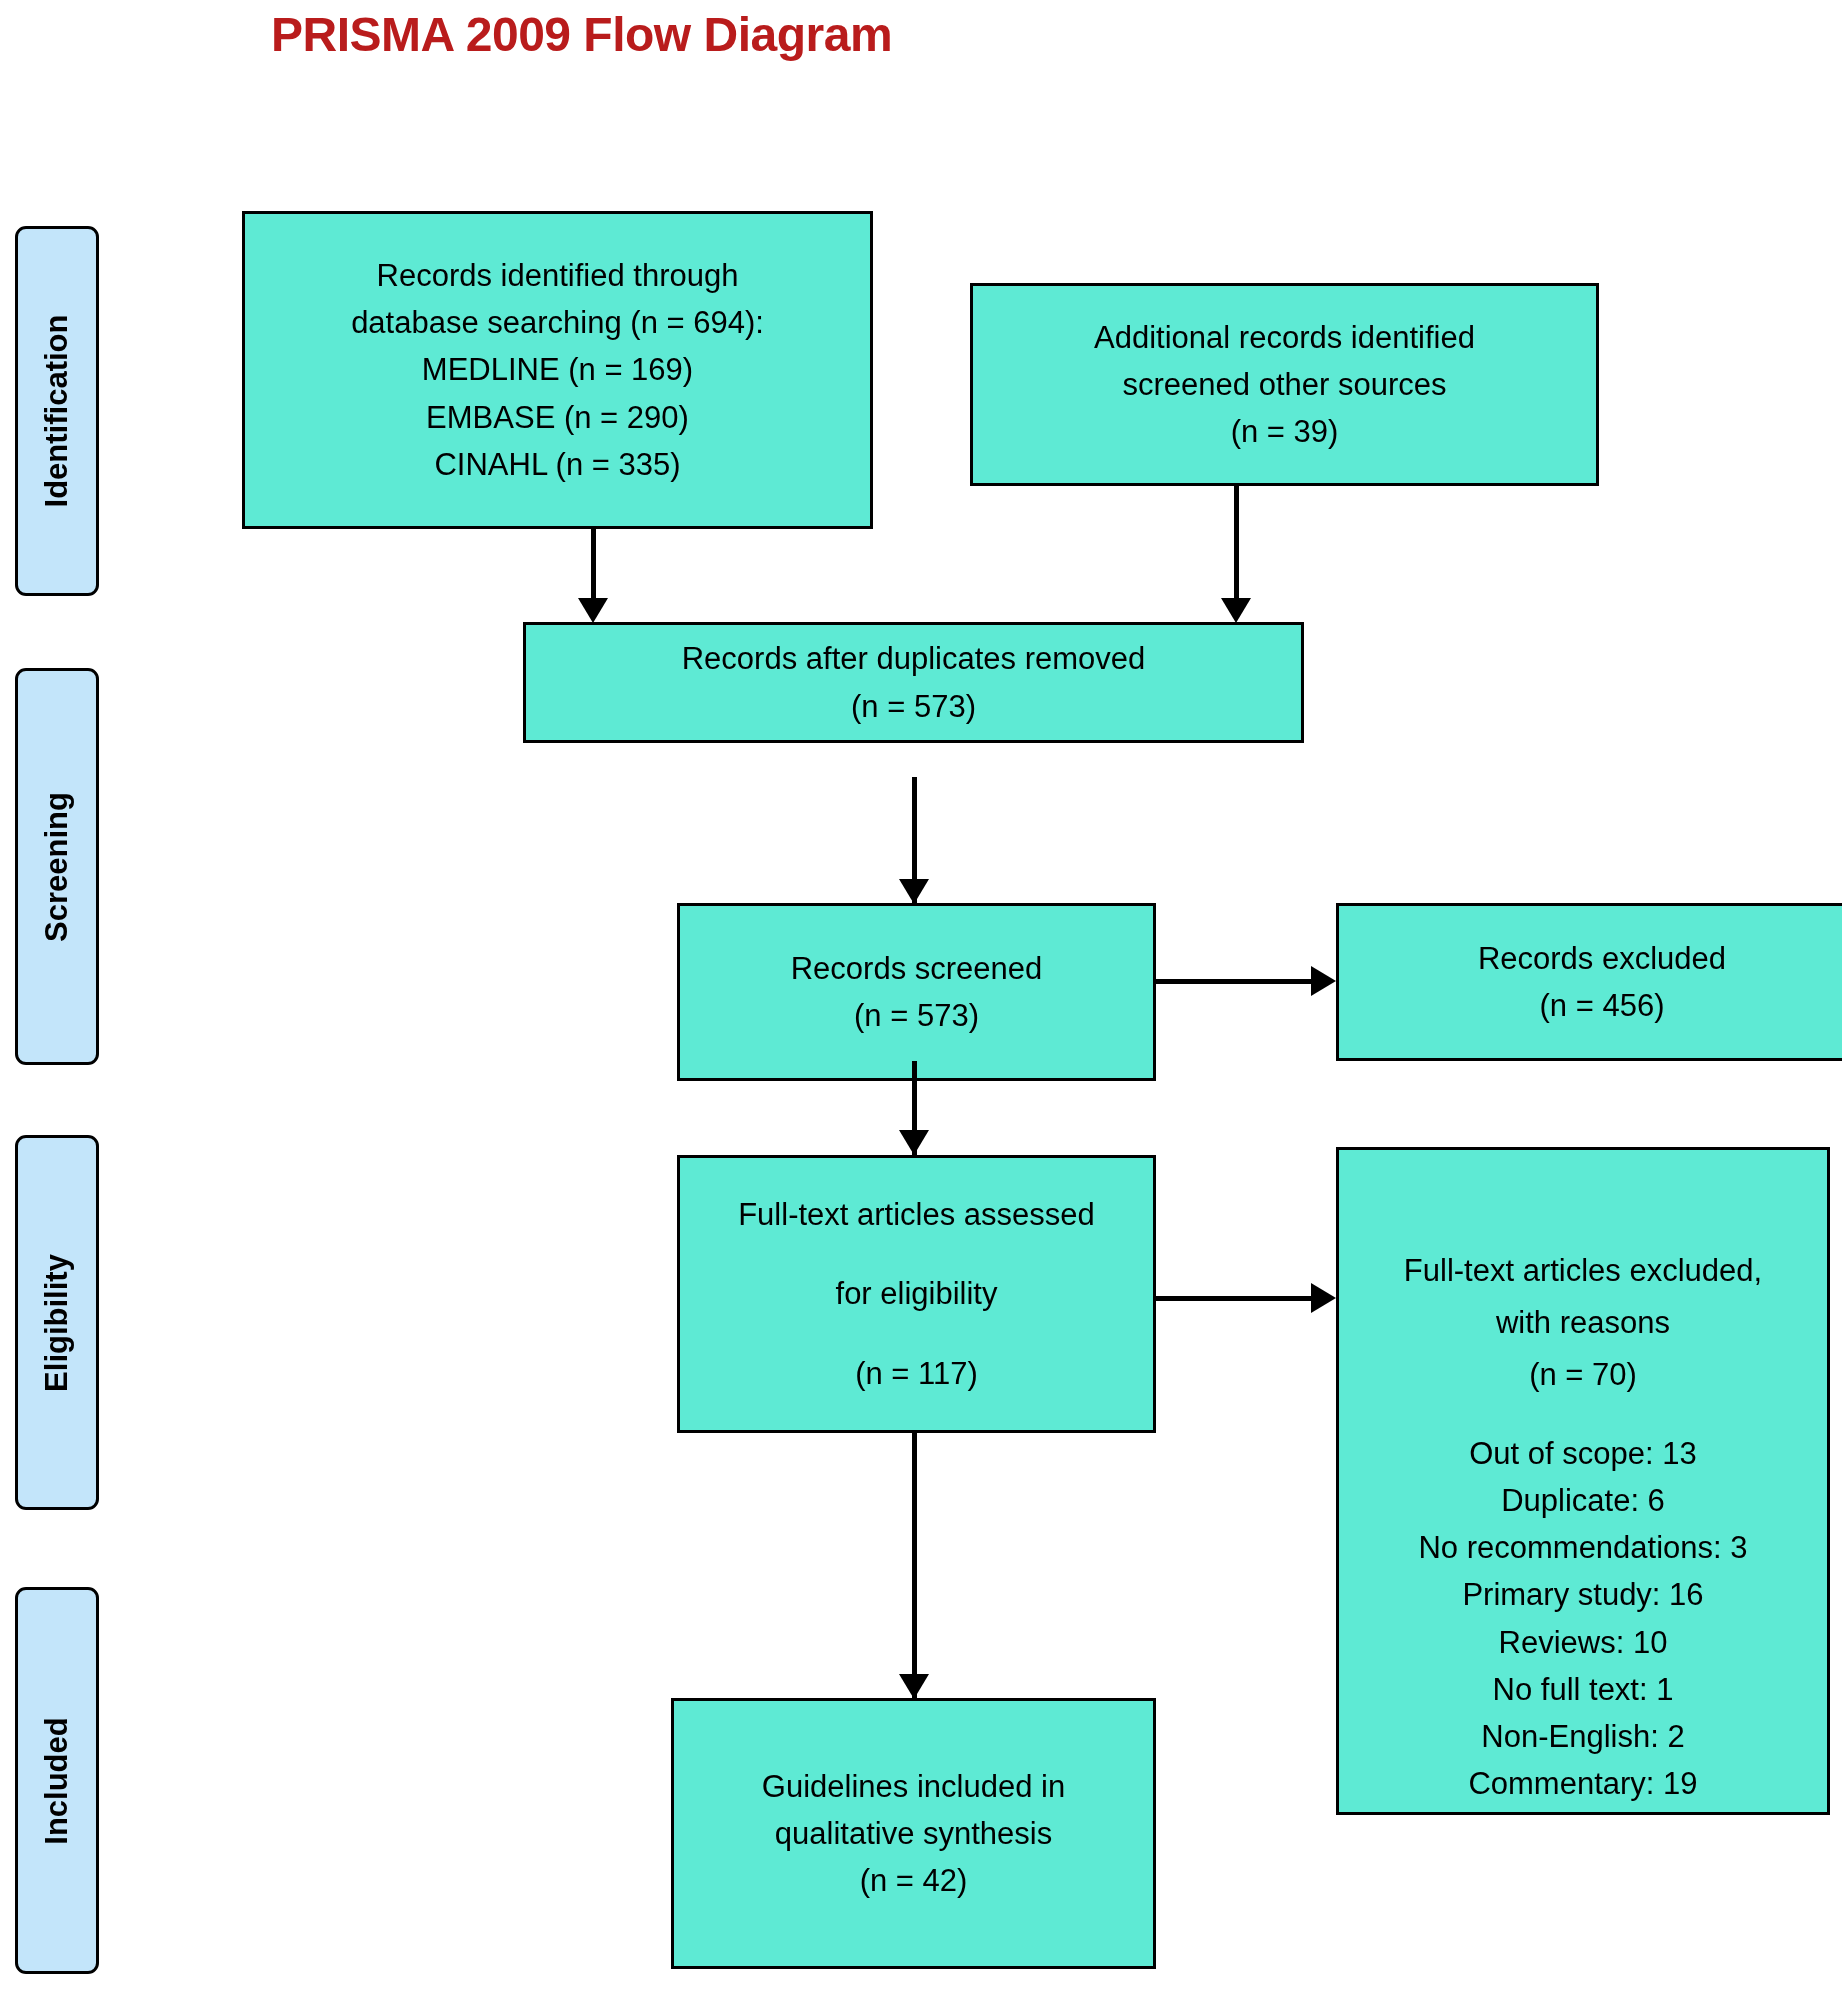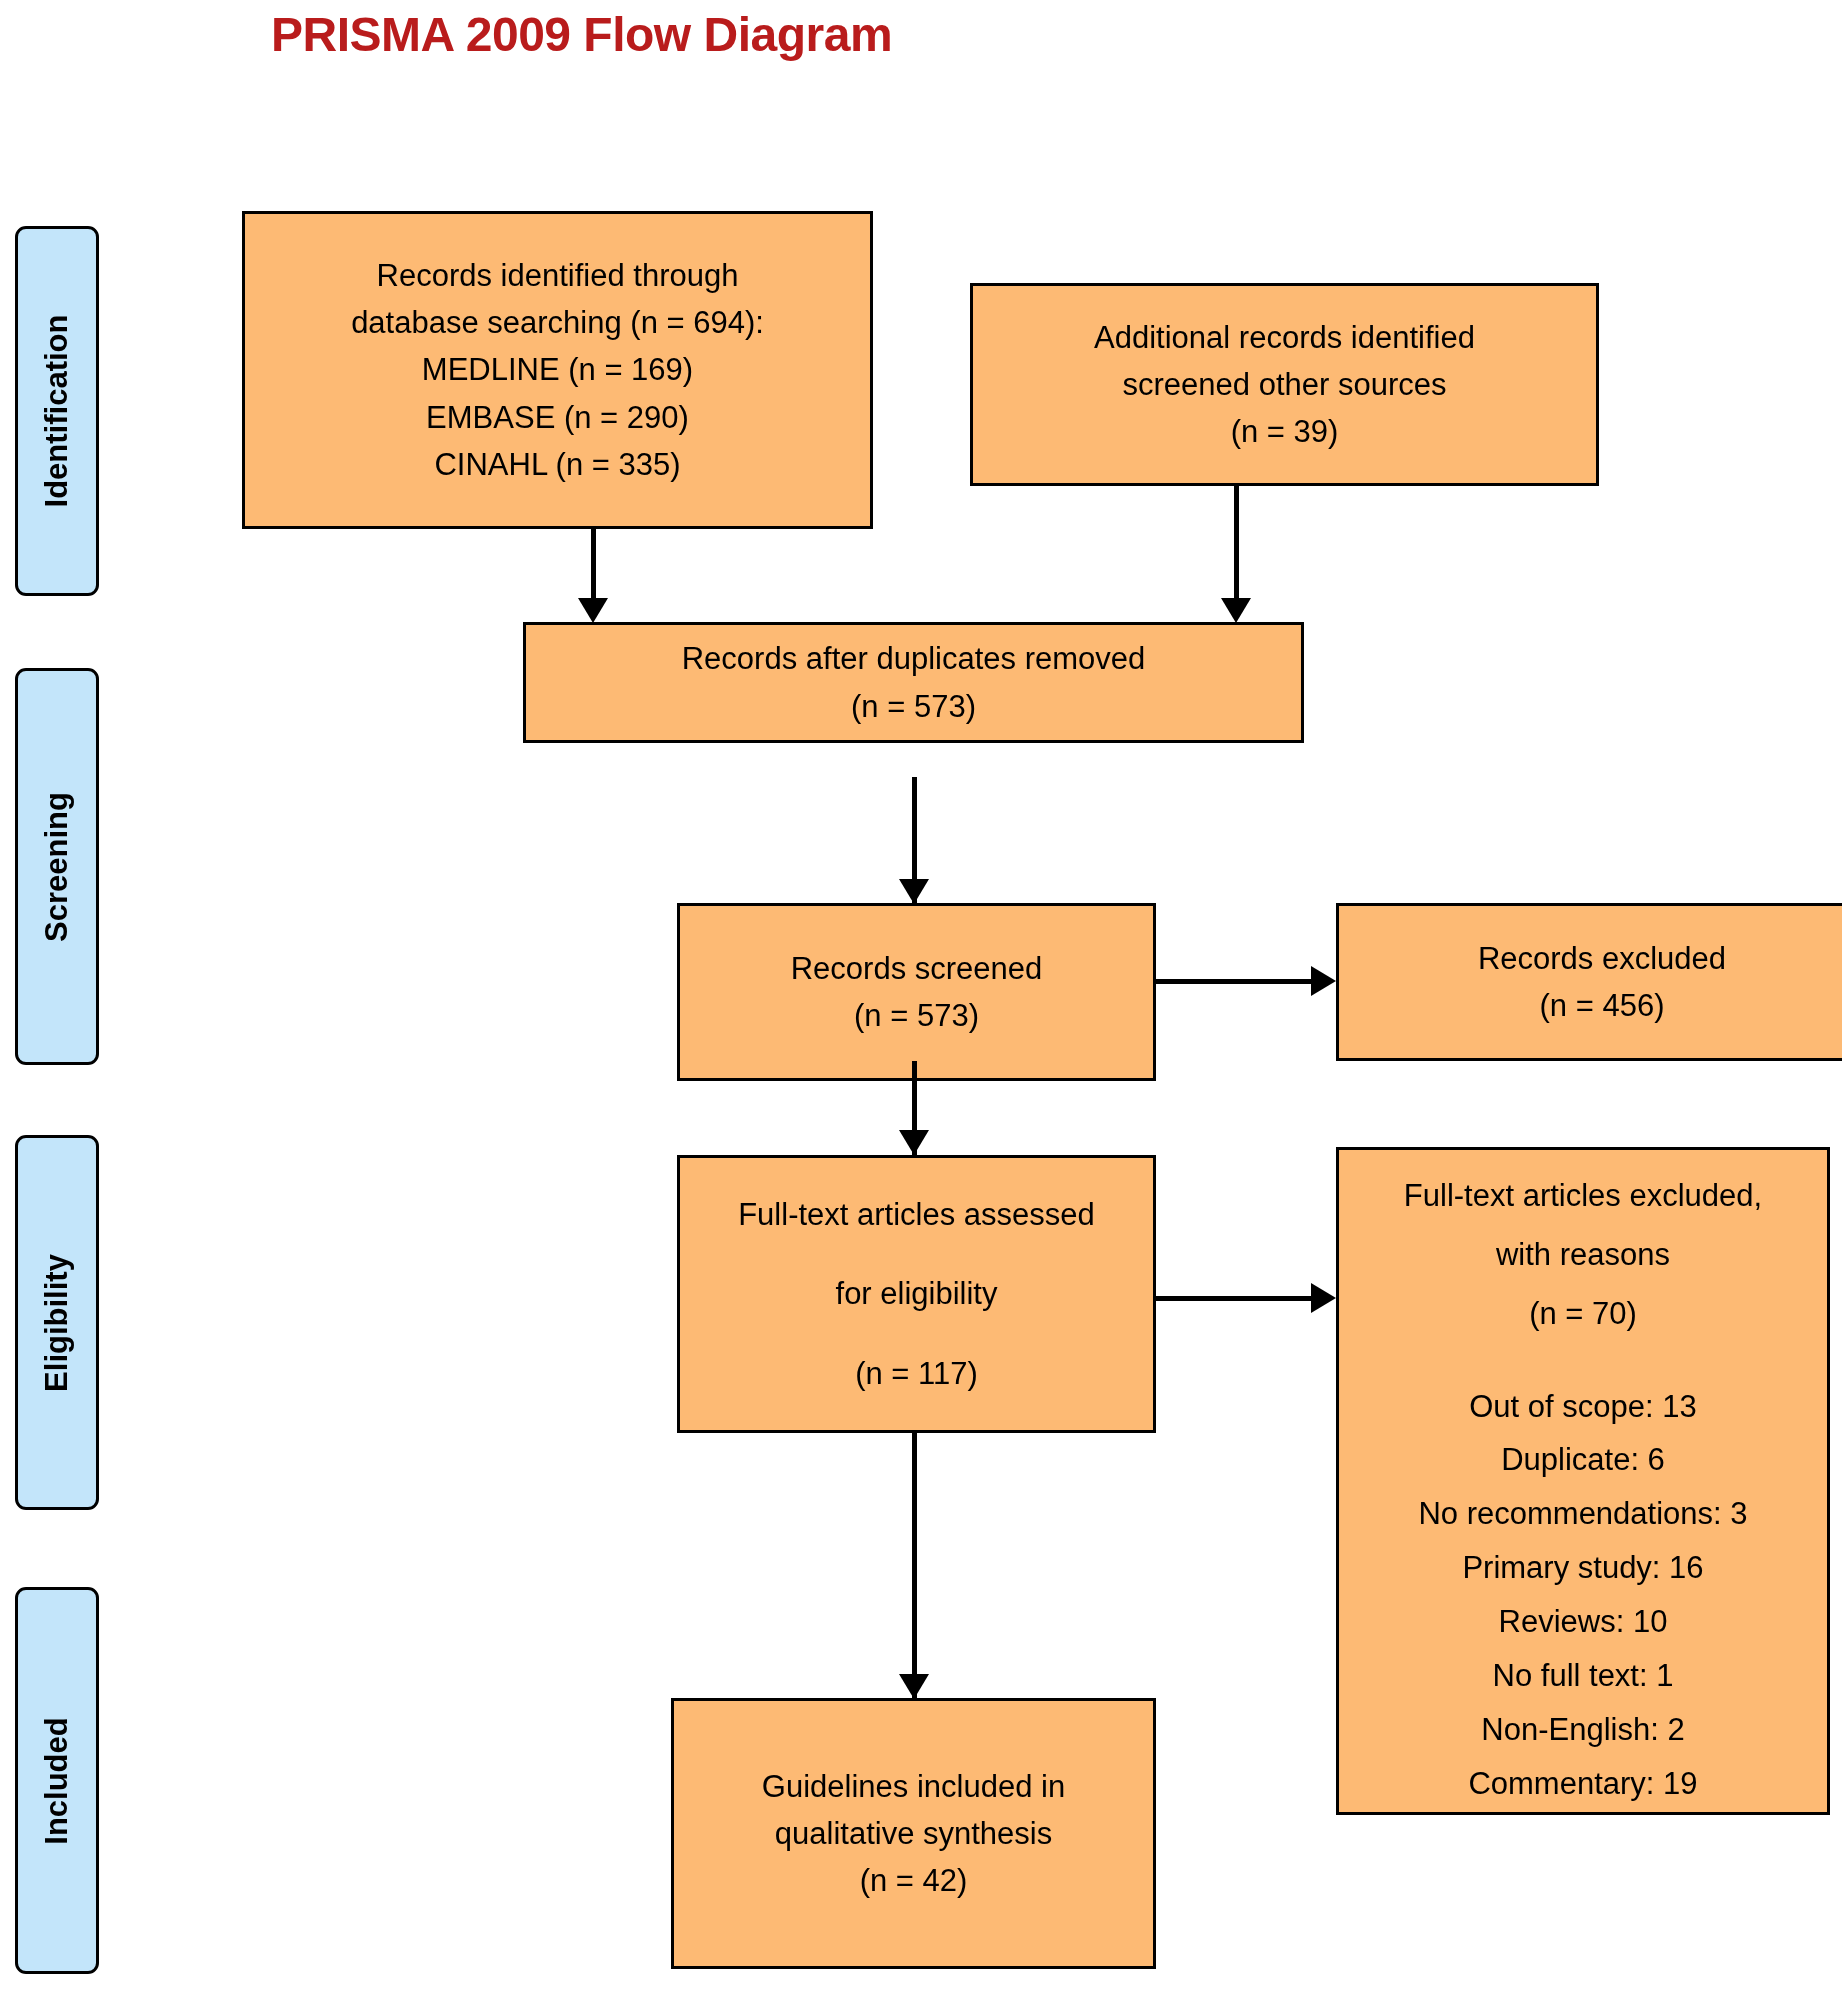--- a/index.html
+++ b/index.html
@@ -47,37 +47,37 @@
     white-space: nowrap;
     font-size: 31px;
     font-weight: bold;
     color: #000000;
     letter-spacing: 0px;
   }
 
   
   .flow-box {
     position: absolute;
-    background: #fdba74;
+    background: #5eead4;
     border: 3px solid #000000;
     box-sizing: border-box;
     display: flex;
     flex-direction: column;
     align-items: center;
     justify-content: center;
     text-align: center;
     color: #000000;
     font-size: 31px;
     line-height: 1.52;
     padding: 5px 21px;
   }
   .flow-box .line { display: block; white-space: nowrap; }
 
   .box-reasons {
-    justify-content: space-between;
+    justify-content: flex-end;
     padding-top: 22px;
   }
   .box-reasons .reasons-head { margin-bottom: 5px; }
   .box-reasons .reasons-gap { height: 27px; }
 
   
   .conn-v {
     position: absolute;
     width: 4.5px;
     background: #000000;

